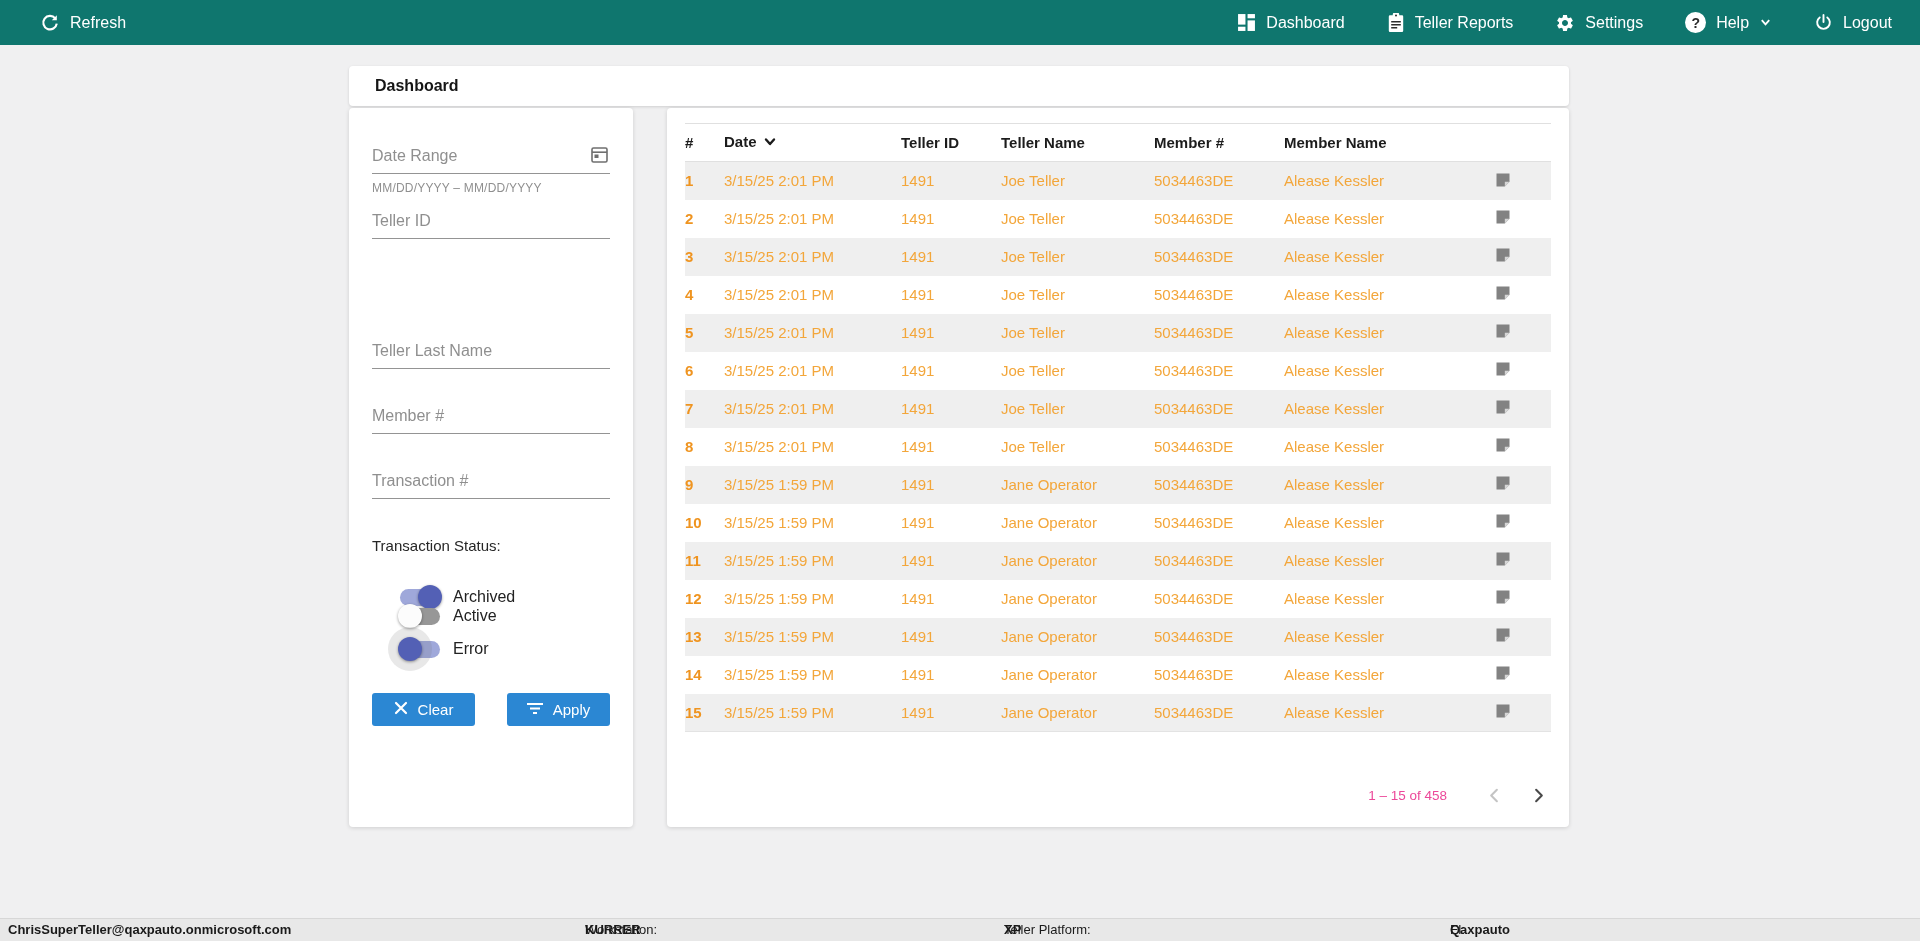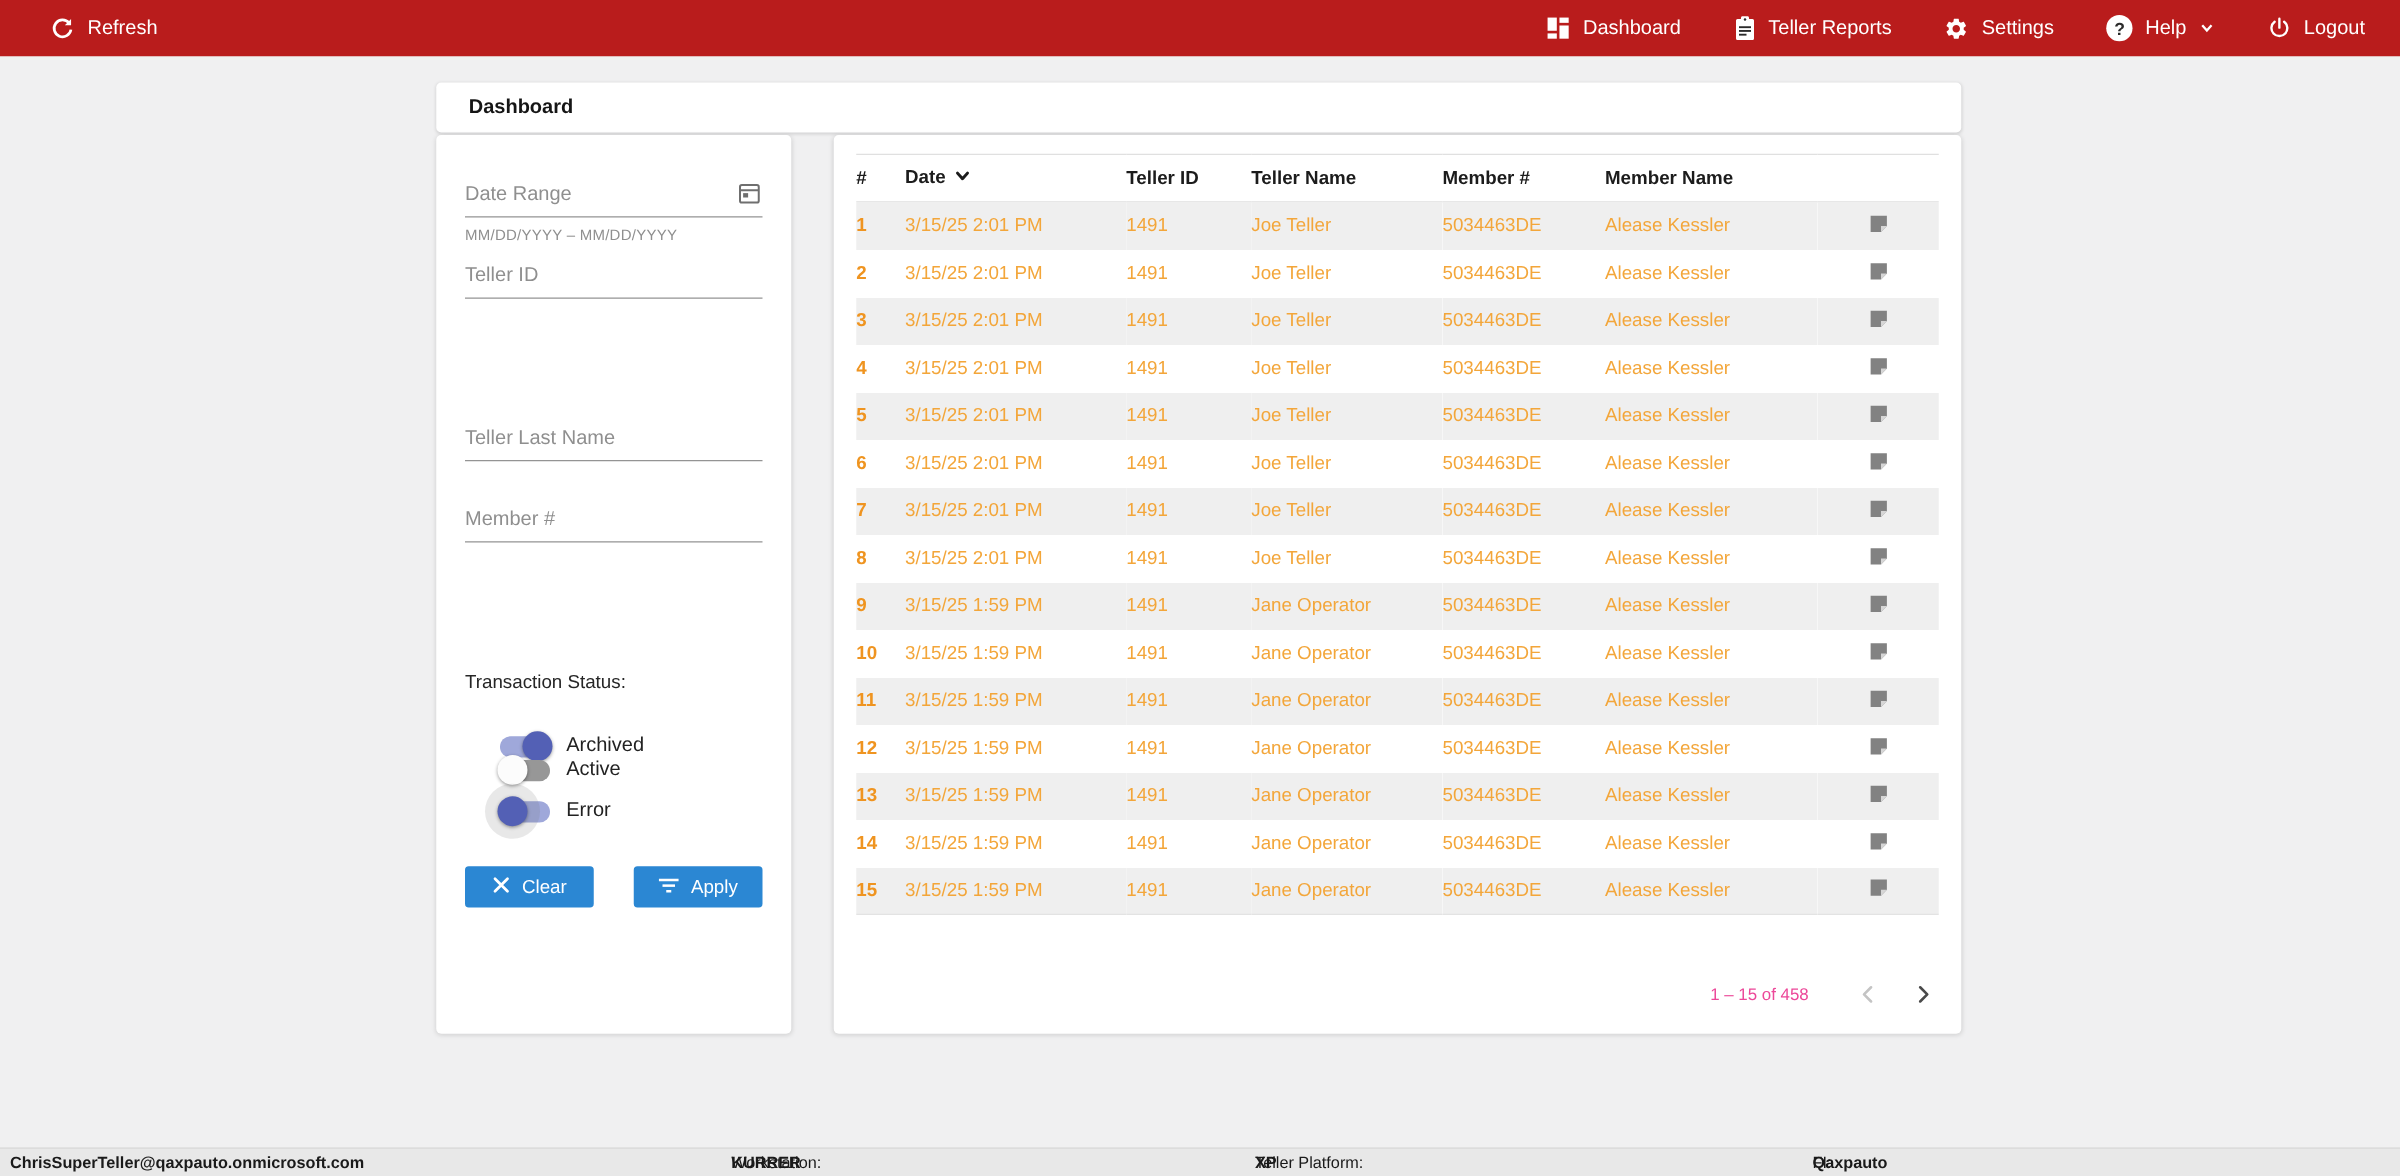--- a/index.html
+++ b/index.html
@@ -4,21 +4,21 @@
 <title>Teller Dashboard</title>
 <style>
   * { box-sizing: border-box; margin: 0; padding: 0; }
   html,body { width:1920px; height:941px; overflow:hidden; }
   body {
     font-family: "Liberation Sans", "DejaVu Sans", sans-serif;
     background:#f0f0f1; position:relative; color:#1c1c1c;
   }
 
   
-  .navbar { position:absolute; top:0; left:0; width:1920px; height:45px; background:#b91c1c; color:#fff;padding-left:12px; }
+  .navbar { position:absolute; top:0; left:0; width:1920px; height:45px; background:#0f766e; color:#fff;padding-left:12px; }
   .nav-left { position:absolute; left:40px; top:0; height:45px; display:flex; align-items:center; gap:12px; cursor:pointer; }
   .nav-right { position:absolute; right:28px; top:0; height:45px; display:flex; align-items:center; gap:42px; }
   .nav-item { display:flex; align-items:center; gap:10px; font-size:16px; cursor:pointer; white-space:nowrap; }
   .nav-item svg { display:block; }
   .help-circle { width:21px; height:21px; border-radius:50%; background:#fff; color:#2b2b2b;
     font-weight:bold; font-size:14px; display:flex; align-items:center; justify-content:center; }
 
   
   .header-strip { position:absolute; left:349px; top:66px; width:1220px; height:40px; background:#fff;
     border-radius:4px; box-shadow:0 1px 3px rgba(0,0,0,.14); }
@@ -168,20 +168,23 @@
   <div class="helper" style="top:73px;">MM/DD/YYYY – MM/DD/YYYY</div>
 
   <div class="field" style="top:100px;">
     <input type="text" placeholder="Teller ID" style="">
   </div>
   <div class="field" style="top:230px;">
     <input type="text" placeholder="Teller Last Name" style="">
   </div>
   <div class="field" style="top:295px;">
     <input type="text" placeholder="Member #" style="">
+  </div>
+  <div class="field" style="top:360px;">
+    <input type="text" placeholder="Transaction #" style="">
   </div>
 
   <div class="status-label">Transaction Status:</div>
 
   <div class="toggle on" style="top:460px;margin-top:16px;">
     <span class="switch">
         <span class="thumb"></span>
       </span>
     <span class="toggle-label">Archived</span>
   </div>

